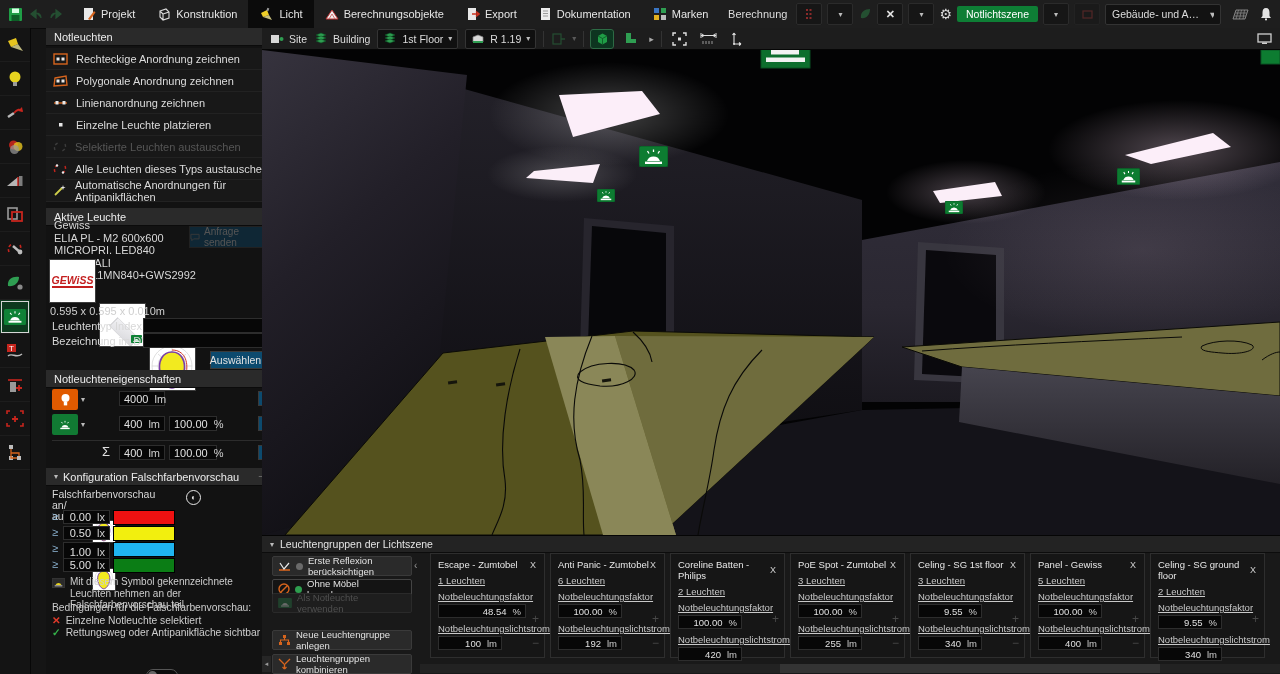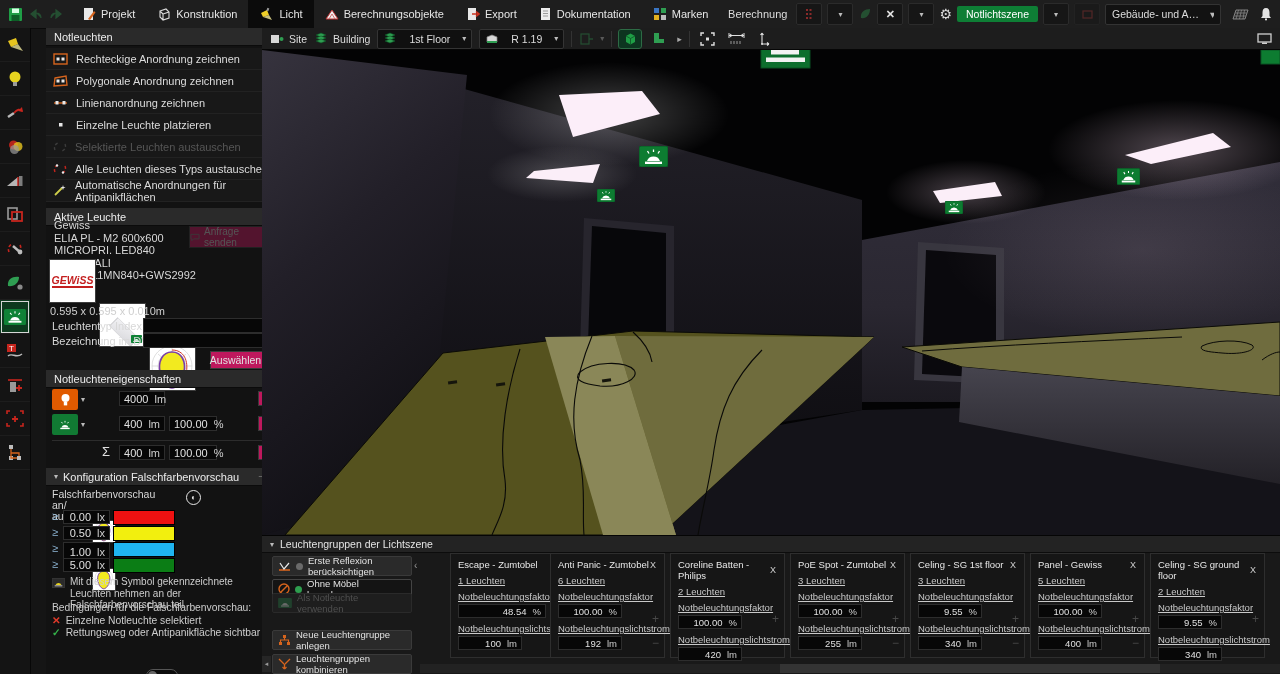--- a/index.html
+++ b/index.html
@@ -30,31 +30,31 @@
   .ph{position:absolute;left:0;width:228px;height:18px;background:#2a2a2a;border-bottom:1px solid #0b0b0b;
       display:flex;align-items:center;padding:0 0 0 8px;box-sizing:border-box;color:#ececec;}
   .tool-item{position:absolute;left:0;width:224px;height:22px;background:#181818;border-bottom:1px solid #222;
              display:flex;align-items:center;gap:8px;padding-left:7px;box-sizing:border-box;color:#dcdcdc;}
   .tool-item.off{color:#565656;}
   .inp{background:#070707;border:1px solid #2d2d2d;color:#e0e0e0;box-sizing:border-box;
        display:flex;align-items:center;padding:0 4px;}
   .inp .v{flex:1;text-align:right;}
   .inp .u{margin-left:6px;color:#cfcfcf;}
   .thumb{background:#fff;border:1px solid #3c3c3c;box-sizing:border-box;position:relative;overflow:hidden;}
-  .sqbtn{background:#be185d;border:1px solid #3a3a3a;color:#bfbfbf;display:flex;align-items:center;justify-content:center;}
+  .sqbtn{background:#0c4a6e;border:1px solid #3a3a3a;color:#bfbfbf;display:flex;align-items:center;justify-content:center;}
   .colorbar{height:13px;border:1px solid #000;}
   .toggle{width:30px;height:13px;border-radius:7px;background:#0c0c0c;border:1px solid #555;position:relative;}
   .toggle .knob{position:absolute;left:1px;top:1px;width:9px;height:9px;border-radius:50%;background:#666;}
   .infoc{width:13px;height:13px;border-radius:50%;border:1.5px solid #e8e8e8;display:flex;align-items:center;
          justify-content:center;font-size:8px;color:#e8e8e8;}
   
   .vtb{position:absolute;left:262px;top:28px;width:1018px;height:22px;background:#1d1d1d;border-bottom:1px solid #060606;
        display:flex;align-items:center;gap:7px;padding-left:8px;box-sizing:border-box;font-size:10.5px;}
   .vtb .grp{display:flex;align-items:center;gap:5px;}
-  .vtb .selbox{display:flex;align-items:center;gap:12px;background:#101010;border:1px solid #343434;height:18px;padding:0 5px;border-radius:2px;}
+  .vtb .selbox{display:flex;align-items:center;gap:5px;background:#101010;border:1px solid #343434;height:18px;padding:0 5px;border-radius:2px;}
   .vsep{width:1px;height:16px;background:#333;}
   .viewbtn{width:22px;height:18px;display:flex;align-items:center;justify-content:center;border-radius:2px;}
   .viewbtn.sel{background:#0d3520;outline:1px solid #2d6b45;}
   
   .viewport{position:absolute;left:262px;top:50px;width:1018px;height:485px;background:#030304;overflow:hidden;}
   
   .bottom{position:absolute;left:262px;top:535px;width:1018px;height:139px;background:#191919;border-top:1px solid #050505;}
   .bp-head{height:16px;background:#232323;display:flex;align-items:center;gap:6px;padding-left:8px;
            border-bottom:1px solid #0c0c0c;font-size:10.5px;color:#e4e4e4;}
   .bp-btn{position:absolute;left:10px;width:140px;height:20px;background:#2a2a2a;border:1px solid #3a3a3a;border-radius:2px;
@@ -798,21 +798,21 @@
       <svg class="ic" width="13" height="12" viewBox="0 0 13 12">
           <path d="M1,1 L6,6 M12,1 L7,6 M6.5,6 V11" stroke="#d6641d" stroke-width="1.4" fill="none"></path>
           <path d="M6.5,11 L4.5,9 M6.5,11 L8.5,9" stroke="#d6641d" stroke-width="1.2" fill="none"></path>
         </svg>
       <span>Leuchtengruppen kombinieren</span>
     </div>
 
     <span class="abs" style="left:152px;top:24px;color:#999;font-size:10px;">‹</span>
     <div class="abs" style="left:0px;top:120px;width:9px;height:16px;background:#262626;color:#999;font-size:7px;display:flex;align-items:center;justify-content:center;">◂</div>
 
-    <div class="card" style="left:168px;margin-left:20px;">
+    <div class="card" style="left:168px;">
       <div class="ttl">
           <span>Escape - Zumtobel</span>
           <span class="x">X</span>
         </div>
       <div class="lab">1 Leuchten</div>
       <div class="lab">Notbeleuchtungsfaktor</div>
       <div class="row">
           <span class="inp" style="width:88px;height:14px;align-items:center;">
             <span class="v">48.54</span>
             <span class="u">%</span>

